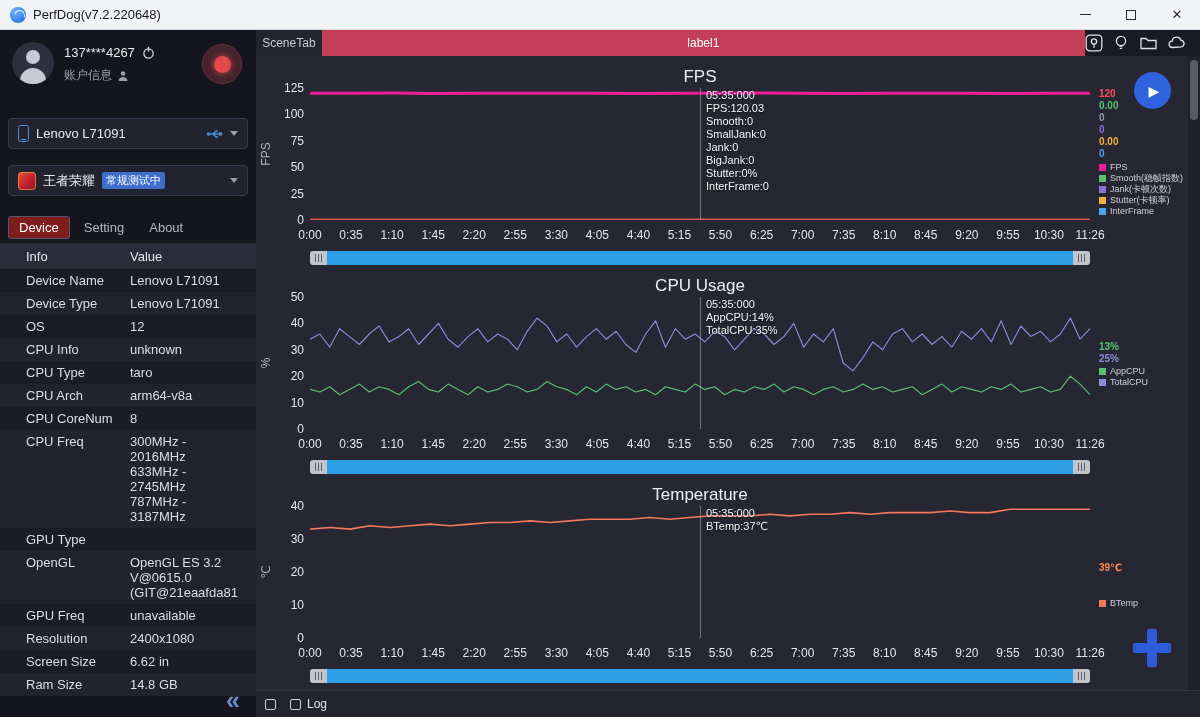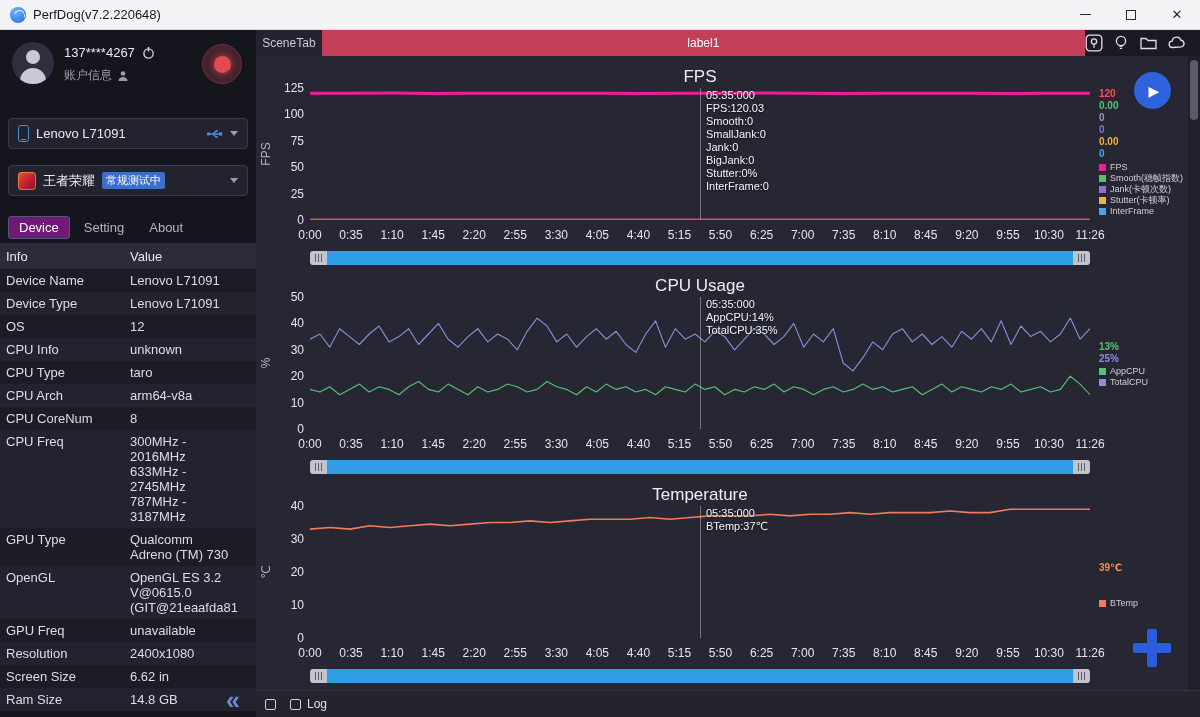--- a/index.html
+++ b/index.html
@@ -50,25 +50,25 @@
   .caret { width:0; height:0; border-left:4px solid transparent; border-right:4px solid transparent;
            border-top:5px solid #9b9cac; flex-shrink:0; }
   .caret.end { margin-left:auto; }
   .game-icon { width:18px; height:18px; border-radius:4px; flex-shrink:0;
                background:linear-gradient(135deg,#e8543a,#c21f2f 55%,#7e1420);
                box-shadow:inset 0 0 0 1px rgba(244,180,63,.6); }
   .badge { background:#3d6ec9; color:#fff; font-size:11px; padding:1px 4px; border-radius:2px; }
 
   .tabs { display:flex; gap:3px; margin:20px 8px 0 8px; align-items:center; }
   .tab { font-size:13px; color:#b4b5c4; padding:4px 11px; border-radius:3px; cursor:pointer; }
-  .tab.active { background:#701a75; color:#fff; border:1px solid #565670; padding:3px 10px; }
+  .tab.active { background:#7f1d1d; color:#fff; border:1px solid #565670; padding:3px 10px; }
 
   .info-table { margin-top:4px; font-size:13px; }
   .t-header { display:flex; background:#2b2b3a; height:26px; align-items:center; color:#e8e9f0; }
-  .t-cell.label { width:120px; padding-left:6px; flex-shrink:0; }
+  .t-cell.label { width:120px; padding-left:26px; flex-shrink:0; }
   .t-cell.value { flex:1; padding-left:10px; padding-right:4px; }
   .t-row { display:flex; align-items:flex-start; padding:4px 0; line-height:15px; color:#dcdde6; }
   .t-row:nth-child(odd) { background:#1c1c27; }
   .t-row:nth-child(even) { background:#232330; }
   .t-row .t-cell.value { white-space:pre-line; }
   .collapse { position:absolute; bottom:4px; right:18px; font-size:25px; color:#6b8cc9; font-weight:bold;
               line-height:1; letter-spacing:-2px; cursor:pointer; }
 
   
   .main { flex:1; display:flex; flex-direction:column; min-width:0; background:#272733; }
@@ -243,22 +243,20 @@
               <div class="t-cell label">CPU Freq</div>
               <div class="t-cell value">300MHz -
 2016MHz
 633MHz -
 2745MHz
 787MHz -
 3187MHz</div>
             </div>
             <div class="t-row">
               <div class="t-cell label">GPU Type</div>
-              <div class="t-cell value">Qualcomm
-Adreno (TM) 730</div>
             </div>
             <div class="t-row">
               <div class="t-cell label">OpenGL</div>
               <div class="t-cell value">OpenGL ES 3.2
 V@0615.0
 (GIT@21eaafda81</div>
             </div>
             <div class="t-row">
               <div class="t-cell label">GPU Freq</div>
               <div class="t-cell value">unavailable</div>

